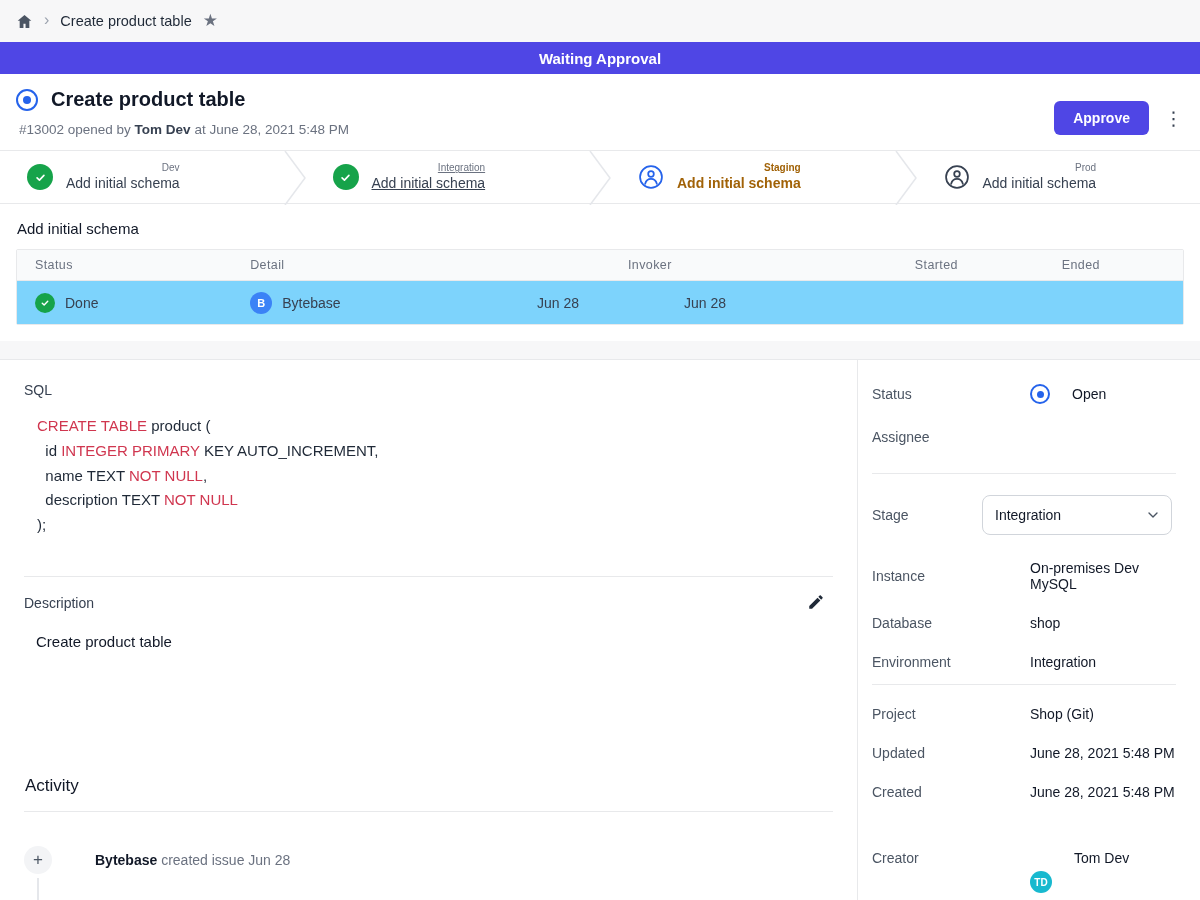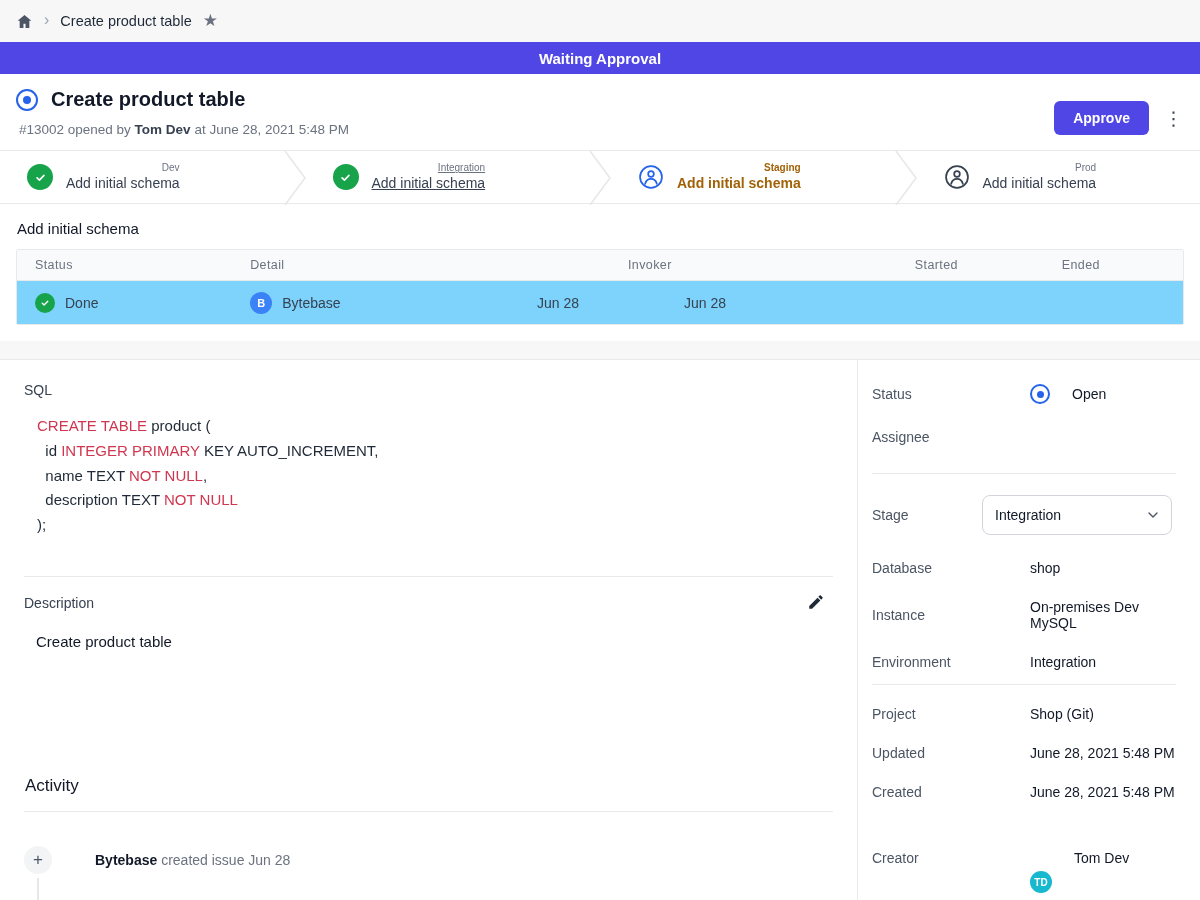--- a/index.html
+++ b/index.html
@@ -265,26 +265,26 @@
       <span class="side-label">Stage</span>
       <span class="select-box">
         <span>Integration</span>
         <span class="spacer"></span>
         <svg width="16" height="16" viewBox="0 0 24 24" fill="none" stroke="#4b5563" stroke-width="2" stroke-linecap="round" stroke-linejoin="round">
             <path d="M6 9 L12 15 L18 9"></path>
           </svg>
       </span>
     </div>
     <div class="side-row row-tight">
+      <span class="side-label">Instance</span>
+      <span class="side-value">On-premises Dev MySQL</span>
+    </div>
+    <div class="side-row row-tight">
       <span class="side-label">Database</span>
       <span class="side-value">shop</span>
-    </div>
-    <div class="side-row row-tight">
-      <span class="side-label">Instance</span>
-      <span class="side-value">On-premises Dev MySQL</span>
     </div>
     <div class="side-row row-env">
       <span class="side-label">Environment</span>
       <span class="side-value">Integration</span>
     </div>
     <hr class="side-hr">
     <div class="side-row row-tight">
       <span class="side-label">Project</span>
       <span class="side-value">Shop (Git)</span>
     </div>

